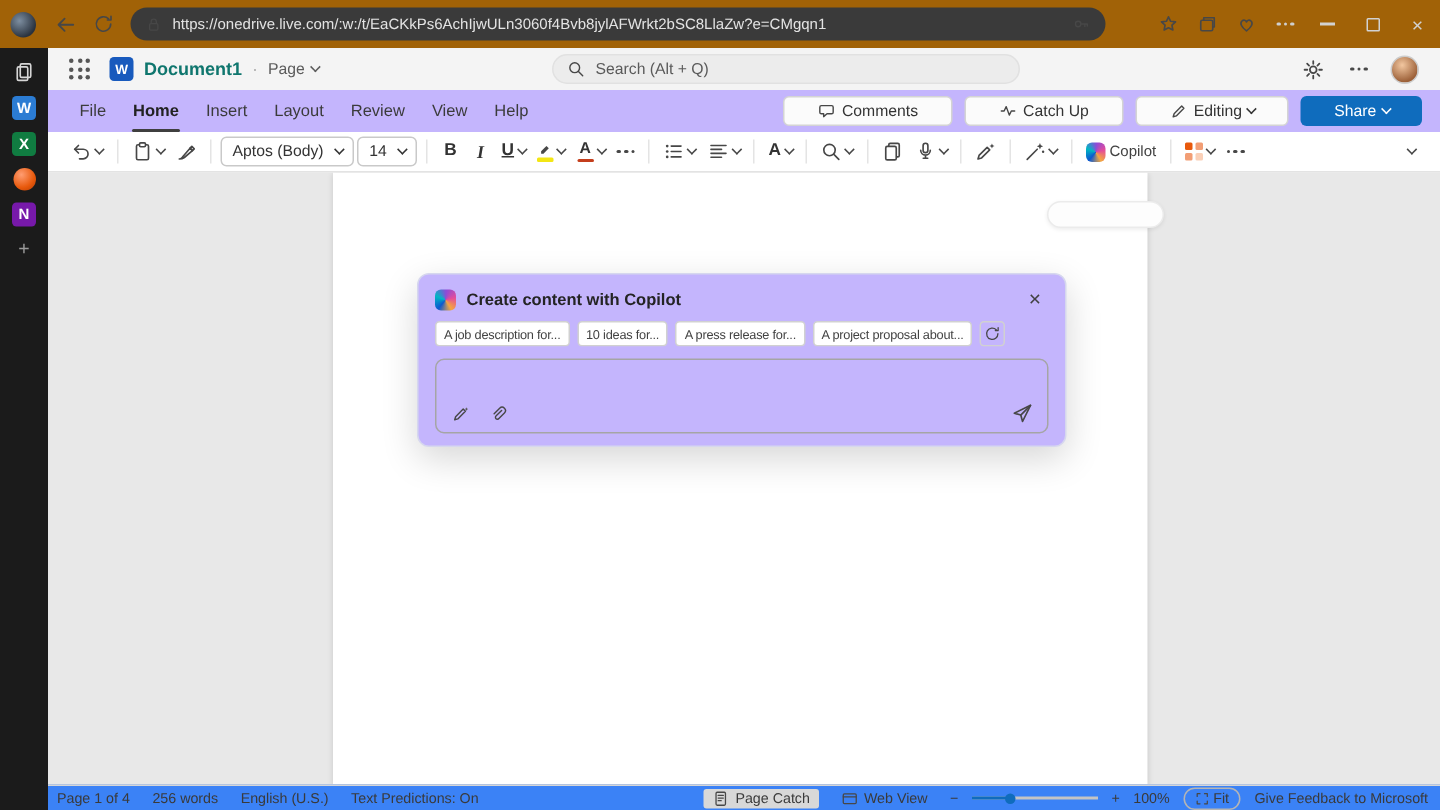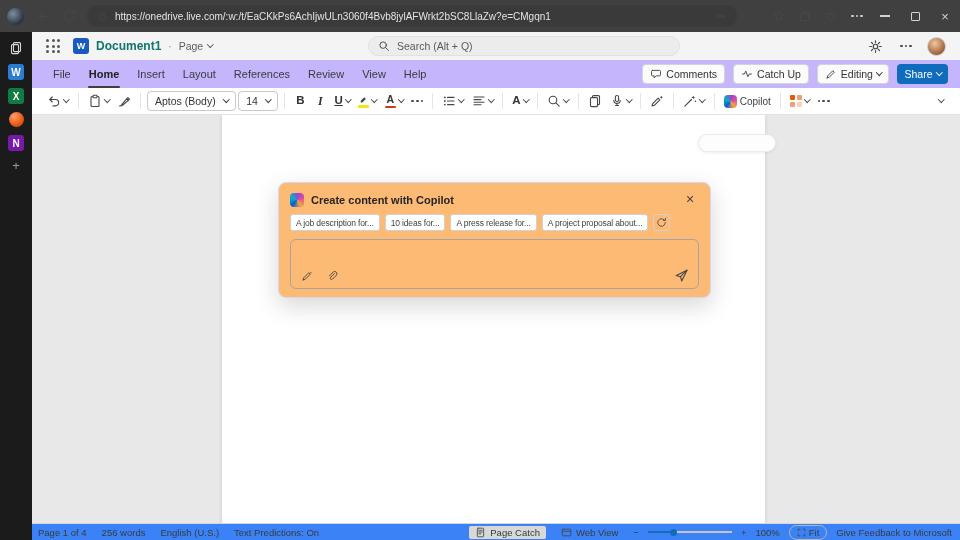--- a/index.html
+++ b/index.html
@@ -6,21 +6,21 @@
   html,body{width:960px;height:540px;overflow:hidden;font-family:"Liberation Sans",sans-serif;background:#e8e8e8}
   #stage{position:relative;width:960px;height:540px}
   svg{display:block}
   .ic{stroke:#474747;stroke-width:1.1;fill:none;stroke-linecap:round;stroke-linejoin:round}
   .ic.w{stroke:#d6d6d6}
   .chev{width:4.5px;height:4.5px;border-right:1.1px solid currentColor;border-bottom:1.1px solid currentColor;transform:rotate(45deg);display:inline-block;flex:none;margin-top:-3px}
   .dots3{display:flex;gap:2.2px;align-items:center}
   .dots3 i{width:2.6px;height:2.6px;border-radius:50%;background:currentColor}
 
   
-  #titlebar{position:absolute;left:0;top:0;width:960px;height:32px;background:#404040;display:flex;align-items:center;padding-left:7px;color:#cfcfcf}
+  #titlebar{position:absolute;left:0;top:0;width:960px;height:32px;background:#a16207;display:flex;align-items:center;padding-left:7px;color:#cfcfcf}
   .tbprofile{width:17px;height:17px;border-radius:50%;background:radial-gradient(circle at 35% 35%,#7d8ea0,#29323e 72%);margin-right:6px;flex:none}
   .tb-ic{width:26px;height:26px;display:flex;align-items:center;justify-content:center;border-radius:4px;color:#cfcfcf;flex:none}
   #addressbar{width:650px;height:22px;border-radius:12px;background:#3a3a3a;display:flex;align-items:center;gap:7px;padding:0 10px;margin-left:5px;flex:none}
   #addressbar .url{font-size:10px;color:#e3e3e3;white-space:nowrap;overflow:hidden;flex:1}
   .tbcluster{margin-left:auto;display:flex;align-items:center}
   .win{width:30px;height:32px;display:flex;align-items:center;justify-content:center;color:#d2d2d2;font-size:13px}
   .minbar{width:10px;height:1.2px;background:#d2d2d2;display:block}
   .maxbox{width:9px;height:9px;border:1.1px solid #d2d2d2;border-radius:1px;display:block}
 
   
@@ -43,21 +43,21 @@
   .hdr-right{margin-left:auto;display:flex;align-items:center;gap:5px;color:#484848}
   .hbtn-ic{width:26px;height:26px;display:flex;align-items:center;justify-content:center;border-radius:4px;color:#484848}
   .avatar{width:19px;height:19px;border-radius:50%;background:radial-gradient(circle at 40% 32%,#f2c7a0,#9c6038 72%);border:1px solid #cccccc;margin-left:3px}
 
   
   #tabsrow{position:absolute;left:32px;top:60px;width:928px;height:28px;background:#c4b5fd;display:flex;align-items:center;padding:0 12px}
   .rtab{position:relative;height:28px;display:flex;align-items:center;padding:0 9px;font-size:11px;color:#3b3b3b}
   .rtab.active{font-weight:700;color:#222}
   .rtab.active::after{content:"";position:absolute;left:8px;right:8px;bottom:0;height:2.4px;background:#3f3f3f;border-radius:2px}
   .tabbtns{margin-left:auto;display:flex;align-items:center;gap:8px}
-  .hbtn{height:20px;border:1px solid #d4d4d4;background:#fbfbfb;border-radius:4px;display:flex;align-items:center;gap:4px;padding:0 7px;font-size:10.5px;color:#333}
+  .hbtn{height:20px;border:1px solid #d4d4d4;background:#fbfbfb;border-radius:4px;display:flex;align-items:center;gap:4px;padding:0 22px;font-size:10.5px;color:#333}
   #sharebtn{background:#0f6cbd;border:none;color:#fff}
   #sharebtn .chev{border-color:#fff}
 
   
   #toolbarrow{position:absolute;left:32px;top:88px;width:928px;height:27px;background:#fff;border-bottom:1px solid #e3e3e3;display:flex;align-items:center;padding:0 10px 0 12px;gap:2px;overflow:hidden}
   .ti{height:22px;min-width:18px;display:flex;align-items:center;justify-content:center;gap:3px;padding:0 3px;border-radius:3px;color:#474747;flex:none}
   .tdiv{width:1px;height:16px;background:#e4e4e4;margin:0 4px;flex:none}
   .combo{height:20px;border:1px solid #c9c9c9;border-radius:4px;display:flex;align-items:center;gap:8px;padding:0 7px;font-size:10.5px;color:#333;flex:none}
   .blet{font-size:11.5px;font-weight:700;color:#333;line-height:1}
   .ilet{font-family:"Liberation Serif",serif;font-style:italic;font-weight:600;font-size:12px;color:#333;line-height:1}
@@ -71,21 +71,21 @@
   .grid4 i:nth-child(3){background:#f29e75}.grid4 i:nth-child(4){background:#fad0b8}
   .cplogo{width:13px;height:13px;border-radius:4px;background:conic-gradient(from 220deg,#0c59d0,#00b7c3,#8c4bd8,#e44c9a,#f4a641,#0c59d0);flex:none}
   .cplabel{font-size:10px;color:#424242}
 
   
   #canvas{position:absolute;left:32px;top:115px;width:928px;height:408px;background:#e8e8e8;overflow:hidden}
   #page{position:absolute;left:190px;top:0;width:543px;height:408px;background:#fff;box-shadow:0 1px 4px rgba(0,0,0,.14)}
   #floatcard{position:absolute;left:666px;top:19px;width:78px;height:18px;background:#fdfdfd;border:1px solid #ebebeb;border-radius:9px;box-shadow:0 1px 3px rgba(0,0,0,.08)}
 
   
-  #copilotdlg{position:absolute;left:246px;top:67px;width:433px;height:116px;background:#fdba74;border:1px solid #d6d7ee;border-radius:8px;box-shadow:0 8px 24px rgba(0,0,0,.16)}
+  #copilotdlg{position:absolute;left:246px;top:67px;width:433px;height:116px;background:#c4b5fd;border:1px solid #d6d7ee;border-radius:8px;box-shadow:0 8px 24px rgba(0,0,0,.16)}
   .cd-head{display:flex;align-items:center;gap:7px;padding:9px 12px 6px 11px}
   .cd-title{font-size:11px;font-weight:700;color:#242424}
   .cd-close{margin-left:auto;color:#424242;font-size:14px;line-height:.8;width:16px;height:16px;display:flex;align-items:center;justify-content:center}
   .cd-chips{display:flex;align-items:center;gap:5px;padding:0 11px;overflow:hidden}
   .chip{height:17px;border:1px solid #d1d1d1;border-radius:3px;background:#fff;display:flex;align-items:center;padding:0 5px;font-size:8.5px;letter-spacing:-.15px;color:#424242;white-space:nowrap;flex:none}
   .chip-refresh{width:17px;height:17px;border:1px solid #d1d1d1;border-radius:3px;display:flex;align-items:center;justify-content:center;flex:none}
   .cd-input{position:relative;margin:8px 11px 0;height:50px;border:1px solid #a5a5a5;border-radius:6px;padding:7px 10px}
   .cd-ph{font-size:10.5px;color:#5d5d5d}
   .cd-tools{position:absolute;left:10px;bottom:6px;display:flex;gap:13px;color:#5a5a5a}
   .cd-send{position:absolute;right:9px;bottom:5px;color:#5a5a5a}
@@ -232,21 +232,20 @@
       </div>
       <div class="avatar"></div>
     </div>
   </div>
 
   <div id="tabsrow">
     <div class="rtab">File</div>
     <div class="rtab active">Home</div>
     <div class="rtab">Insert</div>
     <div class="rtab">Layout</div>
-    <div class="rtab">References</div>
     <div class="rtab">Review</div>
     <div class="rtab">View</div>
     <div class="rtab">Help</div>
     <div class="tabbtns">
       <div class="hbtn">
         <svg class="ic" width="12" height="12" viewBox="0 0 14 14">
             <path d="M3 2.8h8a1.2 1.2 0 0 1 1.2 1.2v4a1.2 1.2 0 0 1-1.2 1.2H7.4L4.8 11.4V9.2H3A1.2 1.2 0 0 1 1.8 8V4A1.2 1.2 0 0 1 3 2.8z"></path>
           </svg>
         <span>Comments</span>
       </div>

